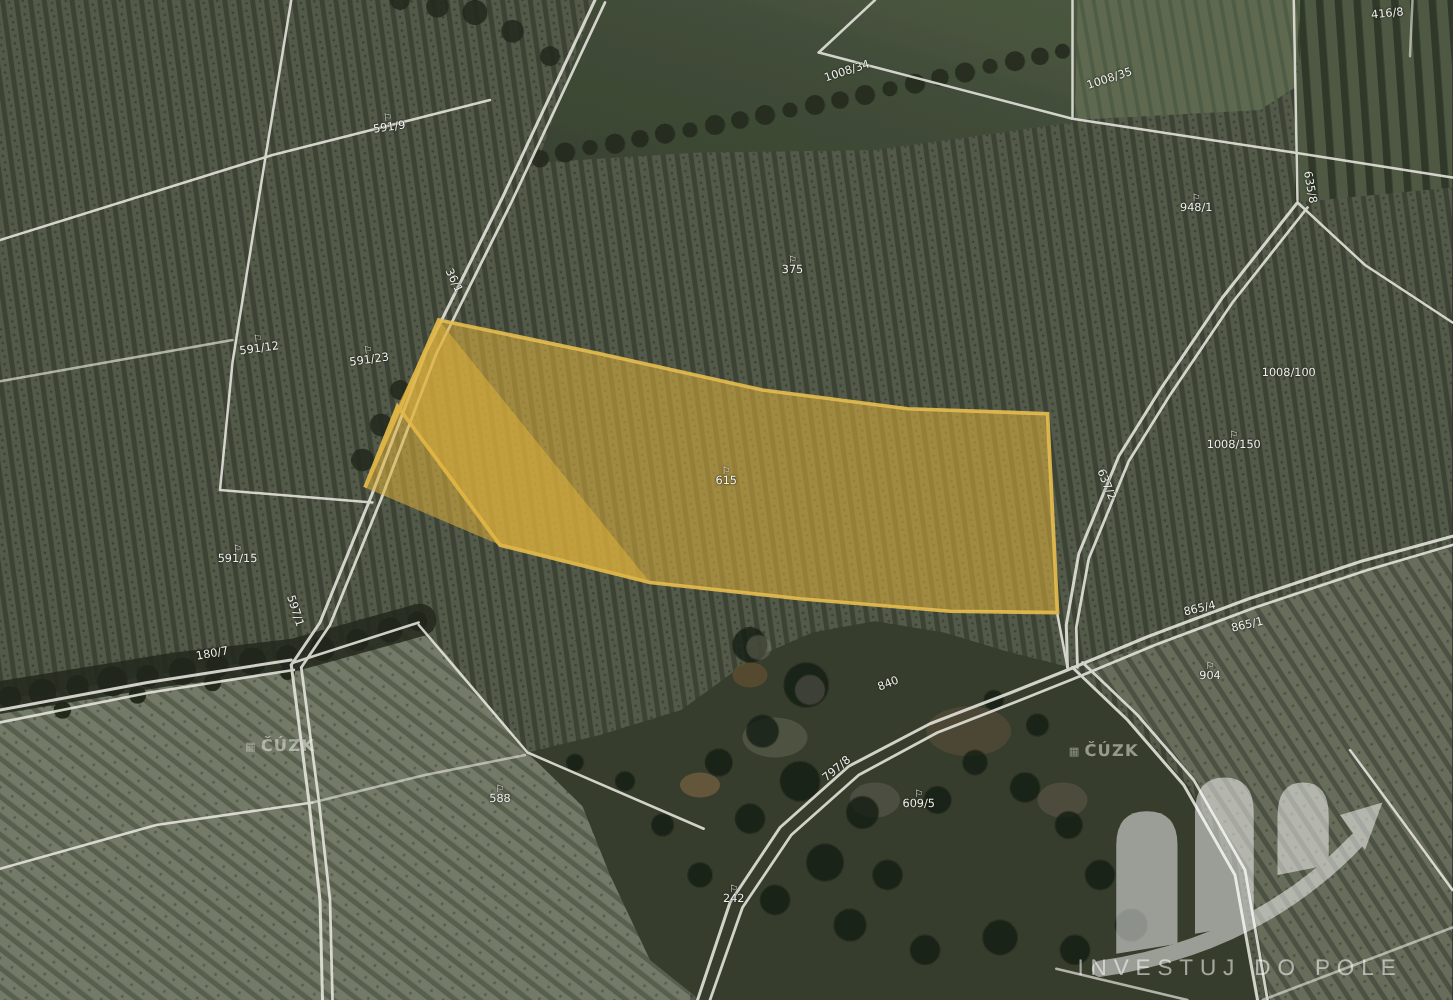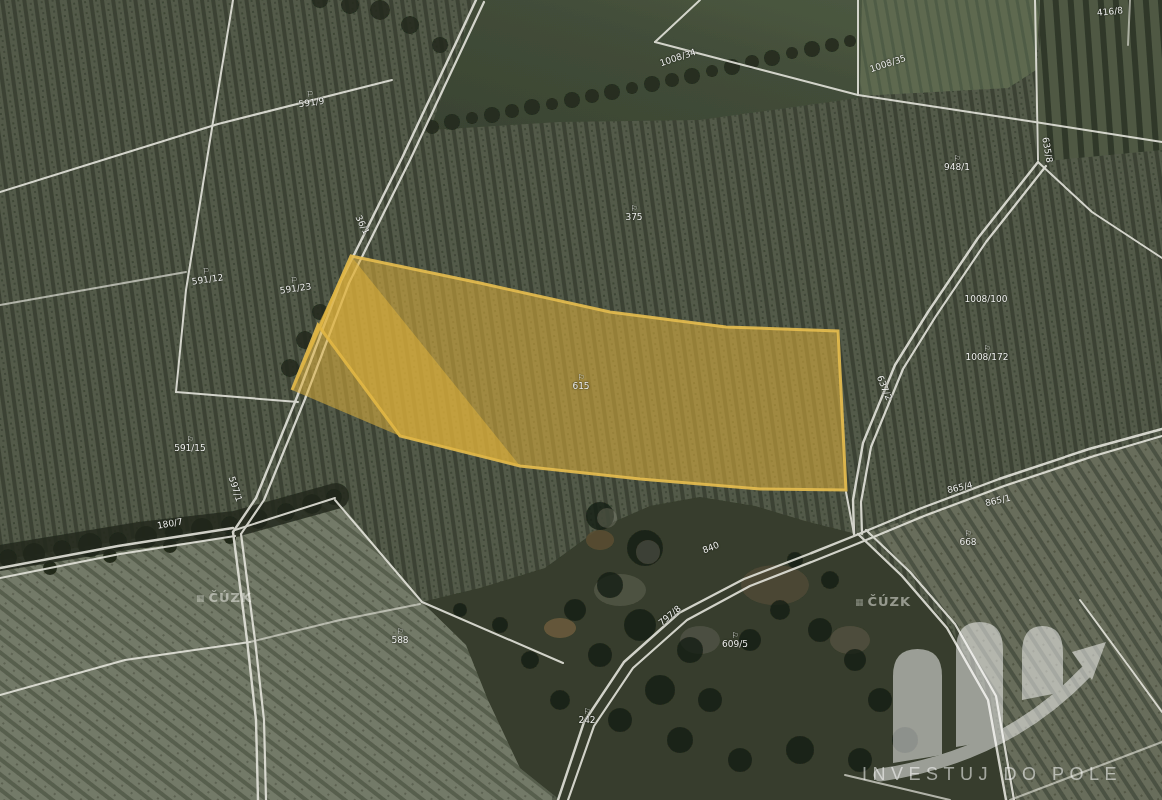--- a/index.html
+++ b/index.html
@@ -258,26 +258,26 @@
       <div class="label" style="left: 888px; top: 64px; transform: translate(-50%, -50%) rotate(-18deg);">
         <span>1008/35</span>
       </div>
       <div class="label" style="left: 957px; top: 163px; transform: translate(-50%, -50%) rotate(0deg);">
         <i class="sym">⚐</i>
         <span>948/1</span>
       </div>
       <div class="label" style="left: 1047px; top: 150px; transform: translate(-50%, -50%) rotate(80deg);">
         <span>635/8</span>
       </div>
-      <div class="label" style="left: 968px; top: 299px; transform: translate(-50%, -50%) rotate(0deg); padding-left: 36px;">
+      <div class="label" style="left: 1013px; top: 299px; transform: translate(-50%, -50%) rotate(0deg); padding-left: 36px;">
         <span>1008/100</span>
       </div>
       <div class="label" style="left: 987px; top: 353px; transform: translate(-50%, -50%) rotate(0deg);">
         <i class="sym">⚐</i>
-        <span>1008/172</span>
+        <span>1008/150</span>
       </div>
       <div class="label" style="left: 884px; top: 388px; transform: translate(-50%, -50%) rotate(68deg);">
         <span>637/2</span>
       </div>
       <div class="label" style="left: 362px; top: 225px; transform: translate(-50%, -50%) rotate(64deg);">
         <span>36/1</span>
       </div>
       <div class="label" style="left: 235px; top: 489px; transform: translate(-50%, -50%) rotate(72deg);">
         <span>597/1</span>
       </div>
@@ -291,21 +291,21 @@
         <span>840</span>
       </div>
       <div class="label" style="left: 960px; top: 488px; transform: translate(-50%, -50%) rotate(-13deg);">
         <span>865/4</span>
       </div>
       <div class="label" style="left: 998px; top: 501px; transform: translate(-50%, -50%) rotate(-13deg);">
         <span>865/1</span>
       </div>
       <div class="label" style="left: 968px; top: 538px; transform: translate(-50%, -50%) rotate(0deg);">
         <i class="sym">⚐</i>
-        <span>668</span>
+        <span>904</span>
       </div>
       <div class="label" style="left: 735px; top: 640px; transform: translate(-50%, -50%) rotate(0deg);">
         <i class="sym">⚐</i>
         <span>609/5</span>
       </div>
       <div class="label" style="left: 400px; top: 636px; transform: translate(-50%, -50%) rotate(0deg);">
         <i class="sym">⚐</i>
         <span>588</span>
       </div>
       <div class="label" style="left: 587px; top: 716px; transform: translate(-50%, -50%) rotate(0deg);">

